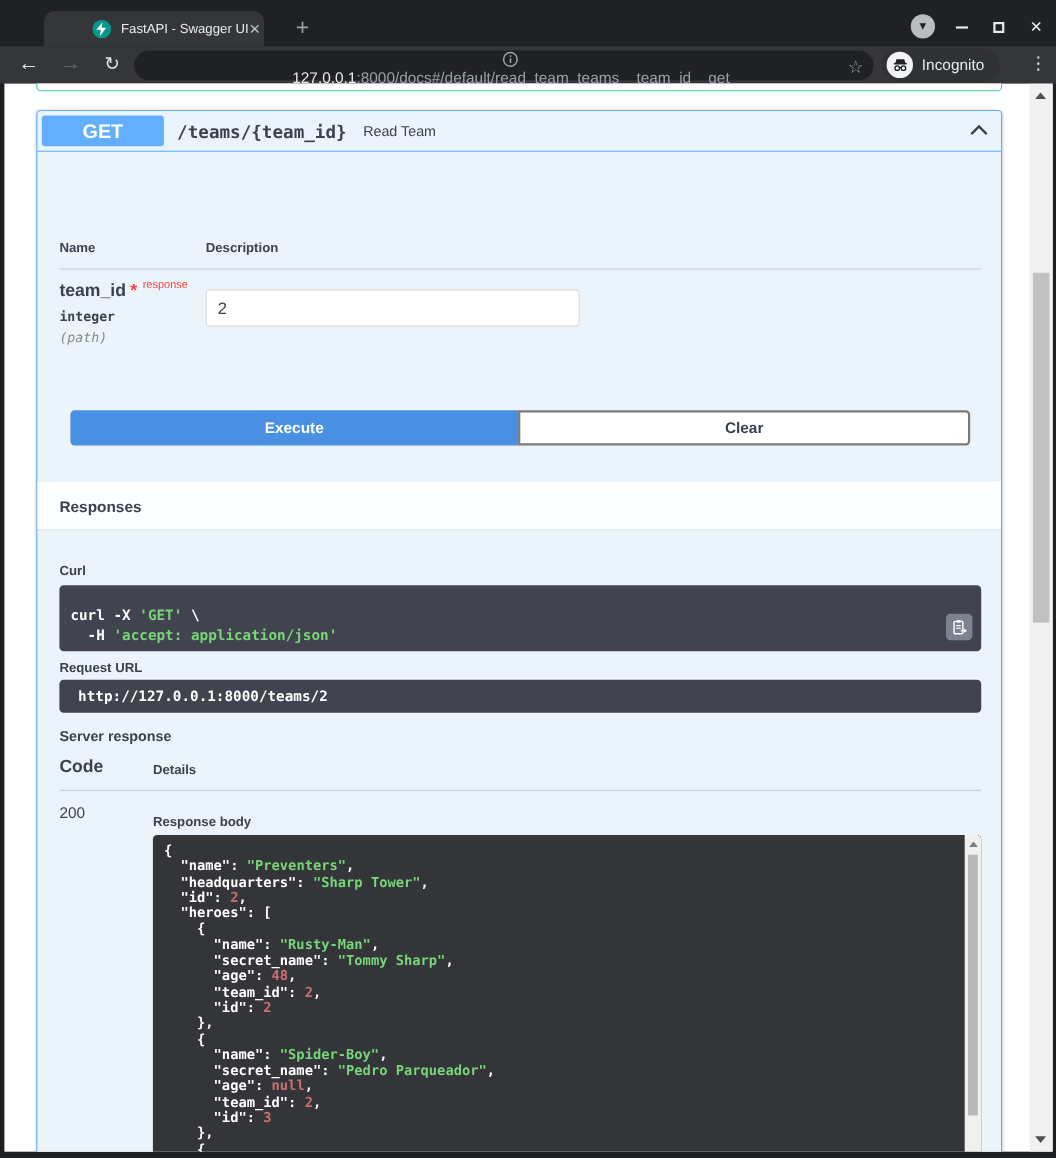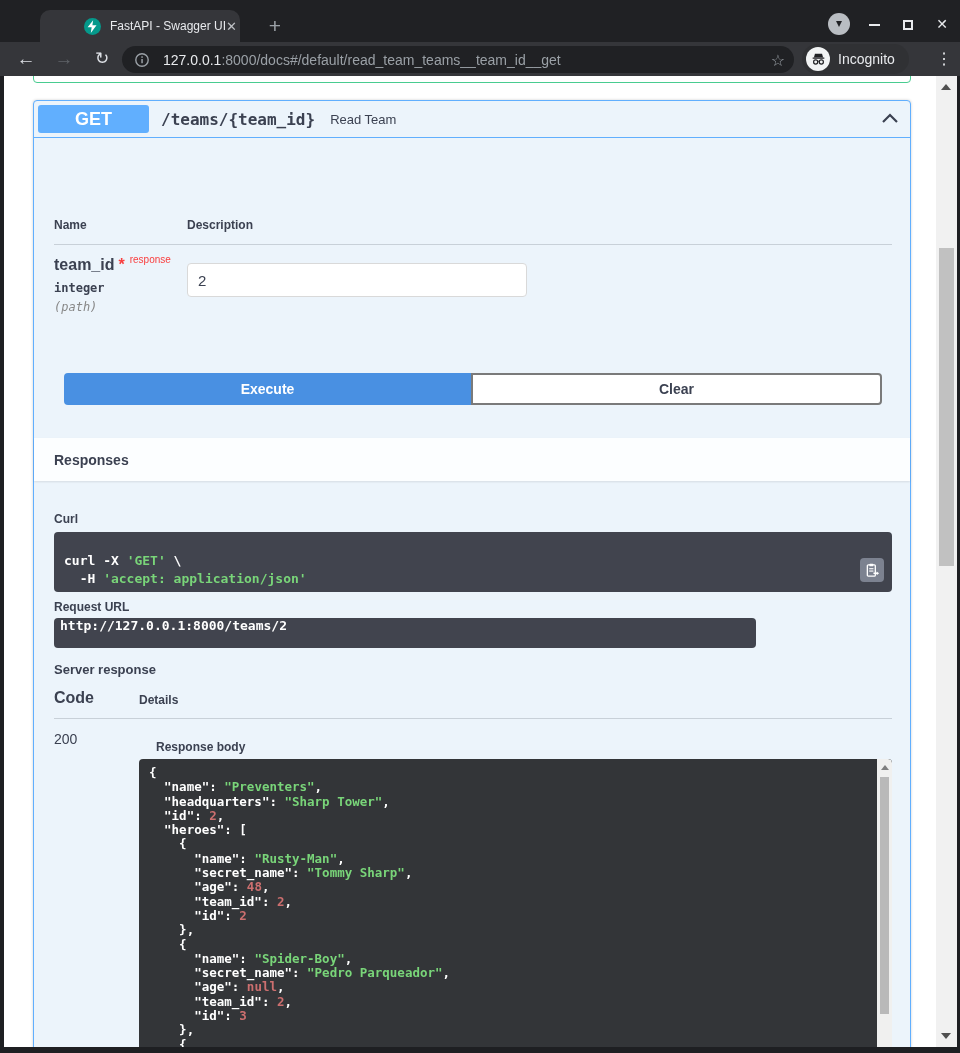--- a/index.html
+++ b/index.html
@@ -22,21 +22,21 @@
   .min-bar { display:inline-block; width:11px; height:2px; background:#e8eaed; vertical-align:middle; }
   .max-box { display:inline-block; width:10px; height:10px; border:2px solid #e8eaed; vertical-align:middle; }
 
   
   .toolbar { position:absolute; left:0; top:42px; width:960px; height:34px; background:#35363a; }
   .nav-ic { position:absolute; top:0; height:34px; line-height:33px; font-size:19px; color:#dee1e6; text-align:center; width:28px; }
   .nav-back { left:12px; }
   .nav-fwd { left:50px; color:#5f6368; }
   .nav-reload { left:88px; font-size:17px; }
   .url-pill { position:absolute; left:122px; top:4px; width:672px; height:27px; background:#202124;
-              border-radius:14px; display:flex; align-items:center; }
+              border-radius:14px; display:flex; align-items:center;flex-direction:column; }
   .site-info { margin-left:12px; width:16px; height:16px; }
   .url-text { margin-left:13px; font-size:14px; color:#9aa0a6; white-space:nowrap; }
   .url-host { color:#e8eaed; }
   .star { position:absolute; right:9px; top:5px; font-size:16px; color:#9aa0a6; }
   .incog { position:absolute; left:802px; top:2px; height:30px; background:#303134; border-radius:15px;
            display:flex; align-items:center; padding:0 14px 0 4px; }
   .incog-circle { width:24px; height:24px; border-radius:50%; background:#f1f3f4; display:flex;
                   align-items:center; justify-content:center; }
   .incog-label { color:#e8eaed; font-size:14px; margin-left:8px; }
   .menu-dots { position:absolute; right:8px; top:0; height:34px; line-height:33px; font-size:16px; color:#e8eaed; }
@@ -92,28 +92,28 @@
   .clear-btn { flex:1; background:#fff; border:2px solid #7a7a7a; border-radius:0 4px 4px 0;
                color:#3b4151; font-weight:bold; font-size:14px; cursor:pointer; font-family:"Liberation Sans", sans-serif; }
 
   .lbl { position:absolute; font-size:12px; font-weight:bold; color:#3b4151; }
   .curl-label { left:20px; top:411px; }
   .requrl-label { left:20px; top:499px; }
   .server-resp-label { left:20px; top:561px; font-size:13px; }
   .code-h { position:absolute; left:20px; top:588px; font-size:16px; font-weight:bold; color:#3b4151; }
   .details-h { position:absolute; left:105px; top:592px; font-size:12px; font-weight:bold; color:#3b4151; }
   .status-code { position:absolute; left:20px; top:630px; font-size:14px; color:#3b4151; }
-  .respbody-label { left:122px; top:639px; }
+  .respbody-label { left:105px; top:639px; }
 
   .code-block { position:absolute; border-radius:4px; color:#fff;
                 font-family:"DejaVu Sans Mono", monospace; font-weight:bold; }
   .curl-block { left:20px; top:431px; width:838px; height:60px; background:var(--c-code_block_bg,#41444e);
                 padding:20px 10px; font-size:13px; line-height:18px; }
-  .requrl-block { left:20px; top:517px; width:702px; height:30px; background:var(--c-code_block_bg,#41444e);
-                  display:flex; padding-left:6px; font-size:13px; }
+  .requrl-block { left:20px; top:517px; width:838px; height:30px; background:var(--c-code_block_bg,#41444e);
+                  display:flex; align-items:center; padding-left:17px; font-size:13px; }
   .response-block { left:105px; top:658px; width:753px; height:400px; background:var(--c-response_block_bg,#333333);
                     padding:7px 10px; font-size:12.5px; line-height:14.3px; overflow:hidden; }
   .code-inner { white-space:pre; }
   .code-line { white-space:pre; }
   .tok-str { color:var(--c-json_string,#79d579); }
   .tok-key { color:var(--c-json_key,#ffffff); }
   .tok-num { color:var(--c-json_number,#cc6f6f); }
 
   .copy-btn { position:absolute; right:8px; top:26px; width:24px; height:24px; background:#7c8290;
               border-radius:4px; display:flex; align-items:center; justify-content:center; cursor:pointer; }

